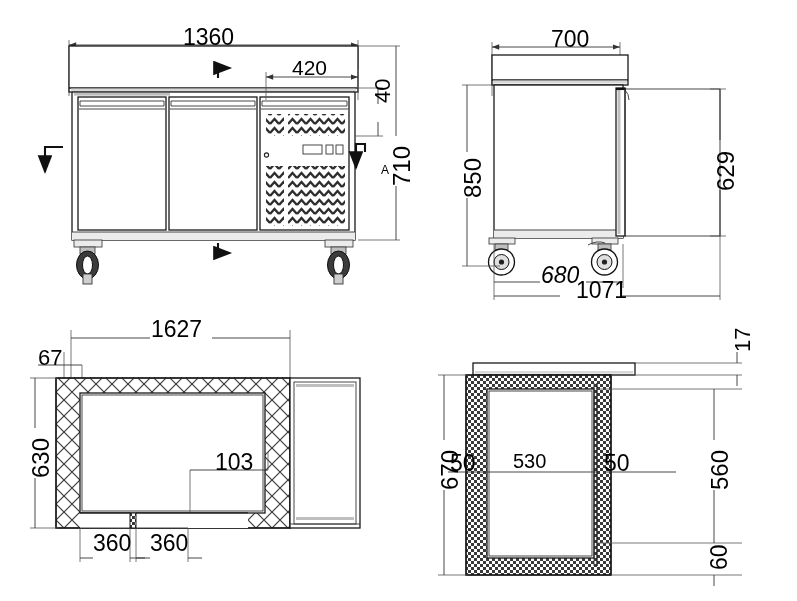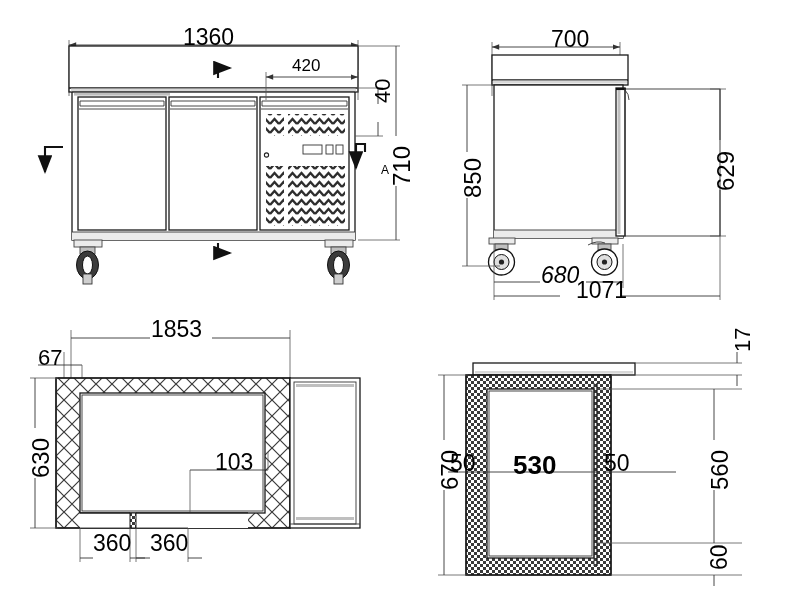--- a/index.html
+++ b/index.html
@@ -373,21 +373,21 @@
       <line class="dimline" x1="604" y1="472" x2="676" y2="472"></line>
       <line class="extline" x1="487" y1="472" x2="487" y2="472"></line>
     </g>
   </g>
 </svg>
 
 <div style="position:absolute;left:183px;top:24px;">
   <span style="font-size:23px;">1360</span>
 </div>
 <div style="position:absolute;left:292px;top:56px;">
-  <span style="font-size:17px;margin-top:25px;">420</span>
+  <span style="font-size:21px;margin-top:25px;">420</span>
 </div>
 <div style="position:absolute;left:370px;top:103px;transform:rotate(-90deg);transform-origin:0 0;">
   <span style="font-size:22px;white-space:nowrap;">40</span>
 </div>
 <div style="position:absolute;left:388px;top:186px;transform:rotate(-90deg);transform-origin:0 0;">
   <span style="font-size:24px;white-space:nowrap;">710</span>
 </div>
 <div style="position:absolute;left:381px;top:160px;">
   <span style="font-size:12px;">A</span>
 </div>
@@ -402,21 +402,21 @@
   <span style="font-size:24px;white-space:nowrap;">629</span>
 </div>
 <div style="position:absolute;left:541px;top:262px;">
   <span style="font-size:23px;font-style:italic;">680</span>
 </div>
 <div style="position:absolute;left:576px;top:277px;">
   <span style="font-size:23px;">1071</span>
 </div>
 
 <div style="position:absolute;left:151px;top:316px;">
-  <span style="font-size:23px;">1853</span>
+  <span style="font-size:23px;">1627</span>
 </div>
 <div style="position:absolute;left:38px;top:345px;">
   <span style="font-size:22px;">67</span>
 </div>
 <div style="position:absolute;left:27px;top:478px;transform:rotate(-90deg);transform-origin:0 0;">
   <span style="font-size:24px;white-space:nowrap;">630</span>
 </div>
 <div style="position:absolute;left:215px;top:449px;text-align:right;">
   <span style="font-size:23px;">103</span>
 </div>
@@ -430,21 +430,21 @@
 <div style="position:absolute;left:730px;top:352px;transform:rotate(-90deg);transform-origin:0 0;">
   <span style="font-size:22px;white-space:nowrap;">17</span>
 </div>
 <div style="position:absolute;left:436px;top:490px;transform:rotate(-90deg);transform-origin:0 0;">
   <span style="font-size:24px;white-space:nowrap;">670</span>
 </div>
 <div style="position:absolute;left:450px;top:450px;">
   <span style="font-size:23px;">50</span>
 </div>
 <div style="position:absolute;left:513px;top:450px;">
-  <span style="font-size:26px;font-weight:bold;">530</span>
+  <span style="font-size:20px;">530</span>
 </div>
 <div style="position:absolute;left:604px;top:450px;">
   <span style="font-size:23px;">50</span>
 </div>
 <div style="position:absolute;left:706px;top:490px;transform:rotate(-90deg);transform-origin:0 0;">
   <span style="font-size:24px;white-space:nowrap;">560</span>
 </div>
 <div style="position:absolute;left:706px;top:570px;transform:rotate(-90deg);transform-origin:0 0;">
   <span style="font-size:23px;white-space:nowrap;">60</span>
 </div>

